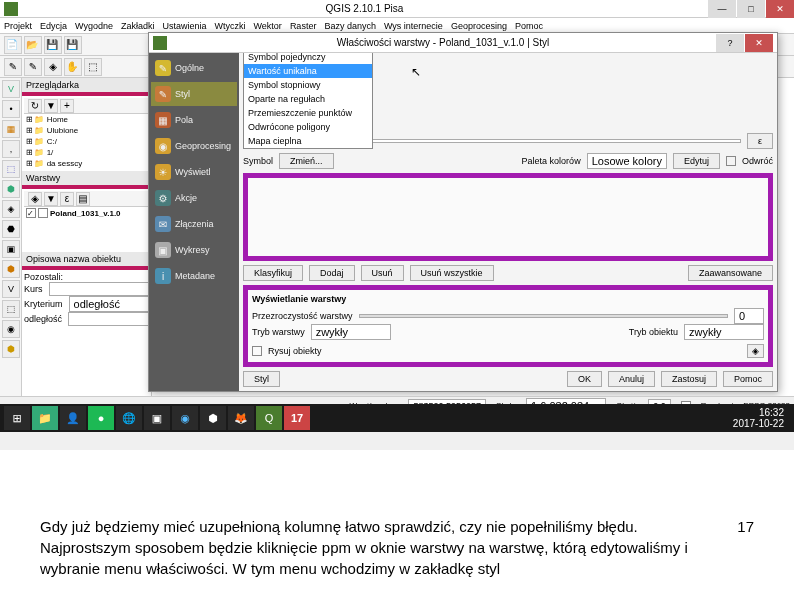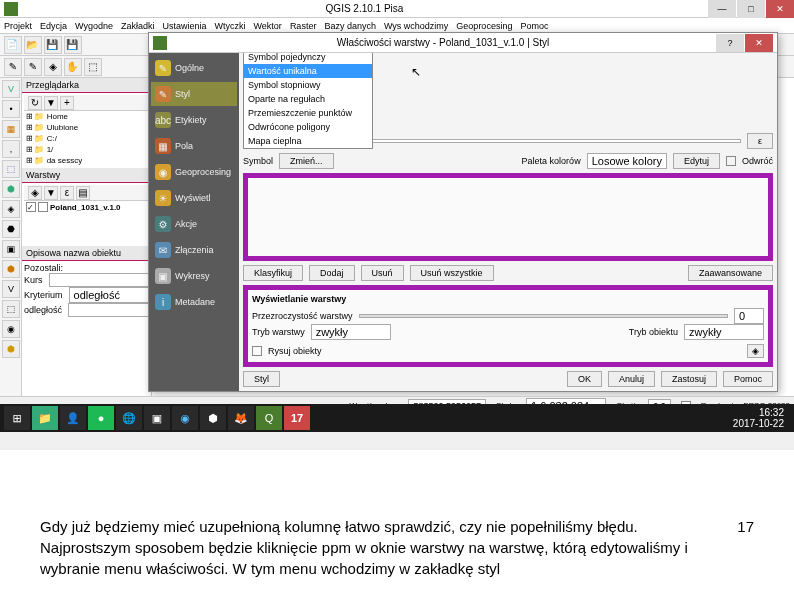--- a/index.html
+++ b/index.html
@@ -11,21 +11,21 @@
 .winbtns{display:flex}
 .winbtn{width:28px;height:18px;background:#ddd;margin-left:1px;display:flex;align-items:center;justify-content:center;font-size:9px}
 .winbtn.close{background:#c75050;color:#fff}
 .menubar{background:#fff;height:16px;display:flex;align-items:center;padding:0 4px;gap:8px;font-size:9px;border-bottom:1px solid #ccc}
 .toolbar{background:#f5f5f5;height:22px;display:flex;align-items:center;padding:0 4px;gap:2px;border-bottom:1px solid #ccc}
 .tbtn{width:18px;height:18px;background:#eee;border:1px solid #ccc;display:flex;align-items:center;justify-content:center;font-size:10px}
 .main{display:flex;height:350px}
 .sidetools{width:22px;background:#f5f5f5;border-right:1px solid #ccc;display:flex;flex-direction:column;gap:2px;padding:2px}
 .stbtn{width:18px;height:18px;background:#eee;border:1px solid #ccc;font-size:9px;text-align:center;line-height:16px}
 .panels{flex:1;background:#fff;border-right:1px solid #ccc;font-size:9px}
-.panel-h{background:#e8e8e8;padding:2px 4px;font-size:9px;border-bottom:1px solid #be185d}
+.panel-h{background:#e8e8e8;padding:2px 4px;font-size:9px;border-bottom:4px solid #be185d}
 .panel-b{padding:2px;font-size:8px}
 .tree-item{padding:1px 2px;display:flex;align-items:center;gap:2px}
 .chk{width:10px;height:10px;border:1px solid #888;display:inline-block}
 .chk.on{background:#fff}
 .chk.on::after{content:"✓";font-size:8px}
 .leftside{display:flex;height:100%}
 .canvas{flex:1;background:#fff;position:relative}
 .dialog{position:absolute;left:148px;top:32px;width:630px;height:360px;background:#f4f4f4;border:1px solid #888;box-shadow:2px 2px 8px rgba(0,0,0,0.3);display:flex;flex-direction:column;font-size:9px}
 .dlg-title{background:#fff;height:20px;display:flex;align-items:center;padding:0 4px;border-bottom:1px solid #ccc}
 .dlg-title .dicon{width:14px;height:14px;background:#4a7c2e;margin-right:4px}
@@ -72,21 +72,21 @@
   <div class="menubar" id="menubar">
       <span>Projekt</span>
       <span>Edycja</span>
       <span>Wygodne</span>
       <span>Zakładki</span>
       <span>Ustawienia</span>
       <span>Wtyczki</span>
       <span>Wektor</span>
       <span>Raster</span>
       <span>Bazy danych</span>
-      <span>Wys wchodzimy</span>
+      <span>Wys internecie</span>
       <span>Geoprocesing</span>
       <span>Pomoc</span>
     </div>
   <div class="toolbar">
     <div class="tbtn">📄</div>
     <div class="tbtn">📂</div>
     <div class="tbtn">💾</div>
     <div class="tbtn">💾</div>
   </div>
   <div class="toolbar">
@@ -180,24 +180,20 @@
       <div class="dlg-sidebar" id="dlg-sidebar">
           <div class="sbitem">
             <span class="sbicon" style="background:#d4b830">✎</span>
             <span>Ogólne</span>
           </div>
           <div class="sbitem active">
             <span class="sbicon" style="background:#c77a3a">✎</span>
             <span>Styl</span>
           </div>
           <div class="sbitem">
-            <span class="sbicon" style="background:#8a8a40">abc</span>
-            <span>Etykiety</span>
-          </div>
-          <div class="sbitem">
             <span class="sbicon" style="background:#b85c30">▦</span>
             <span>Pola</span>
           </div>
           <div class="sbitem">
             <span class="sbicon" style="background:#d4a030">◉</span>
             <span>Geoprocesing</span>
           </div>
           <div class="sbitem">
             <span class="sbicon" style="background:#d4a030">☀</span>
             <span>Wyświetl</span>

